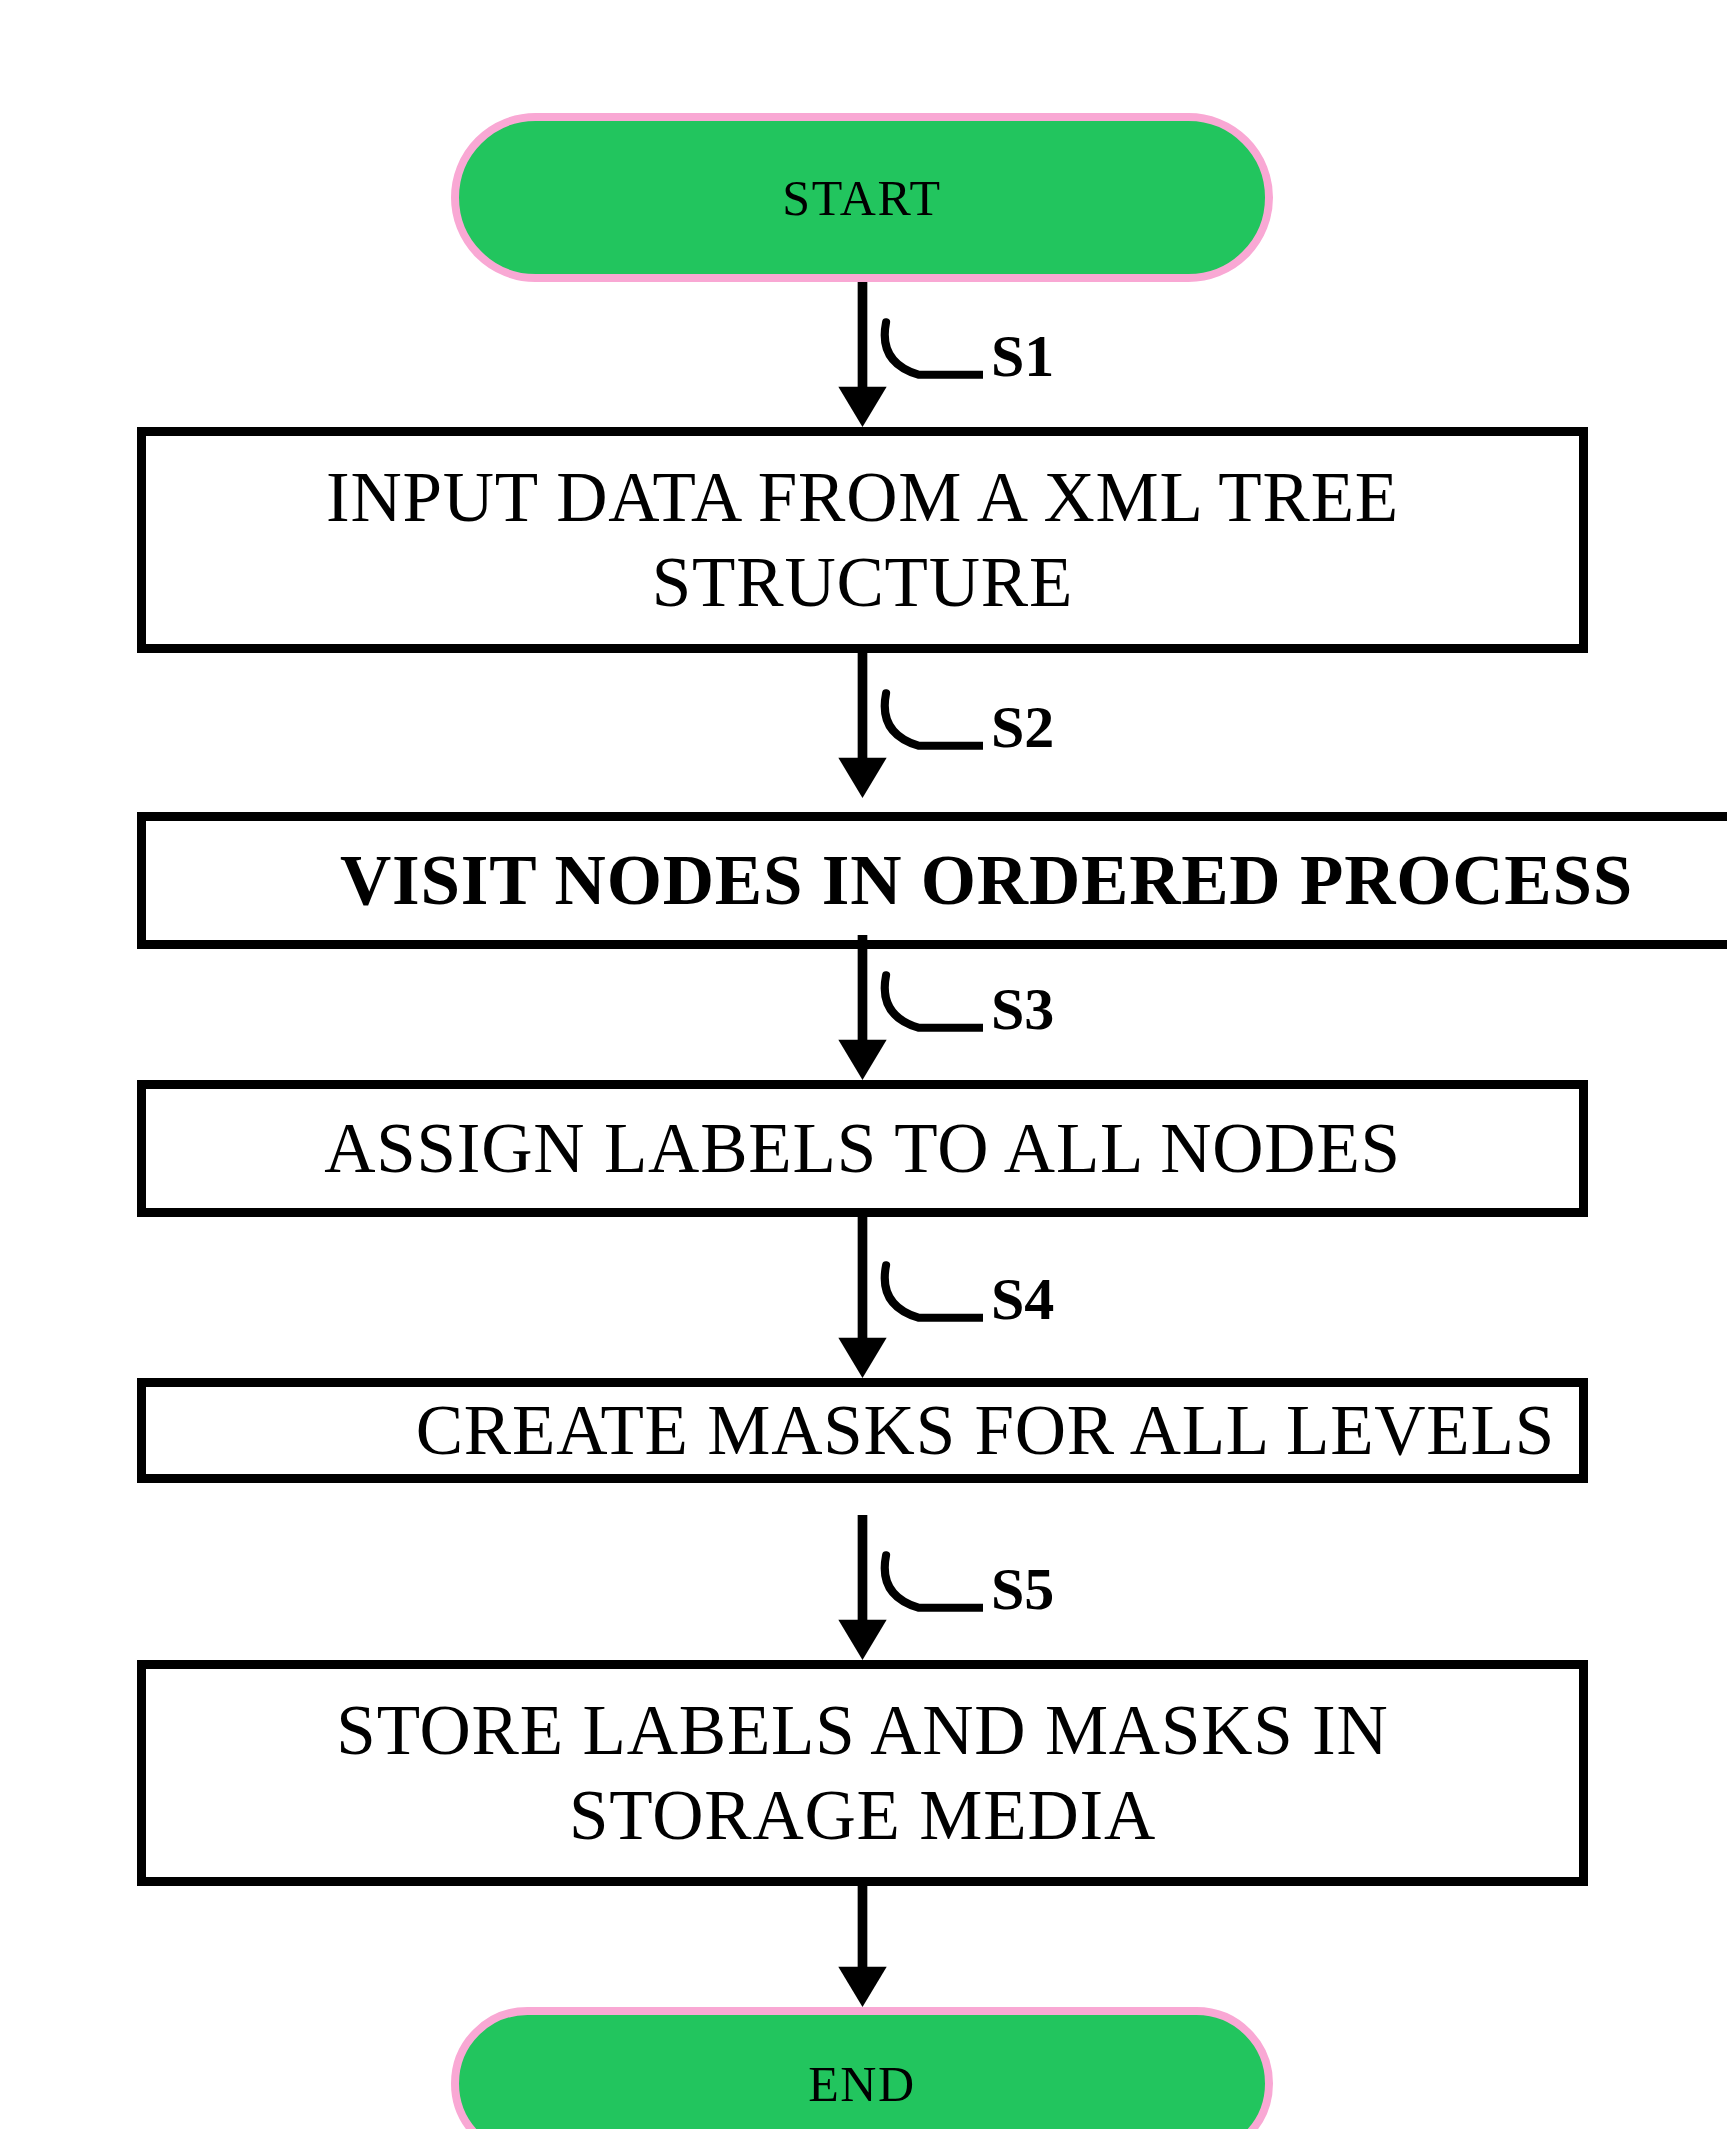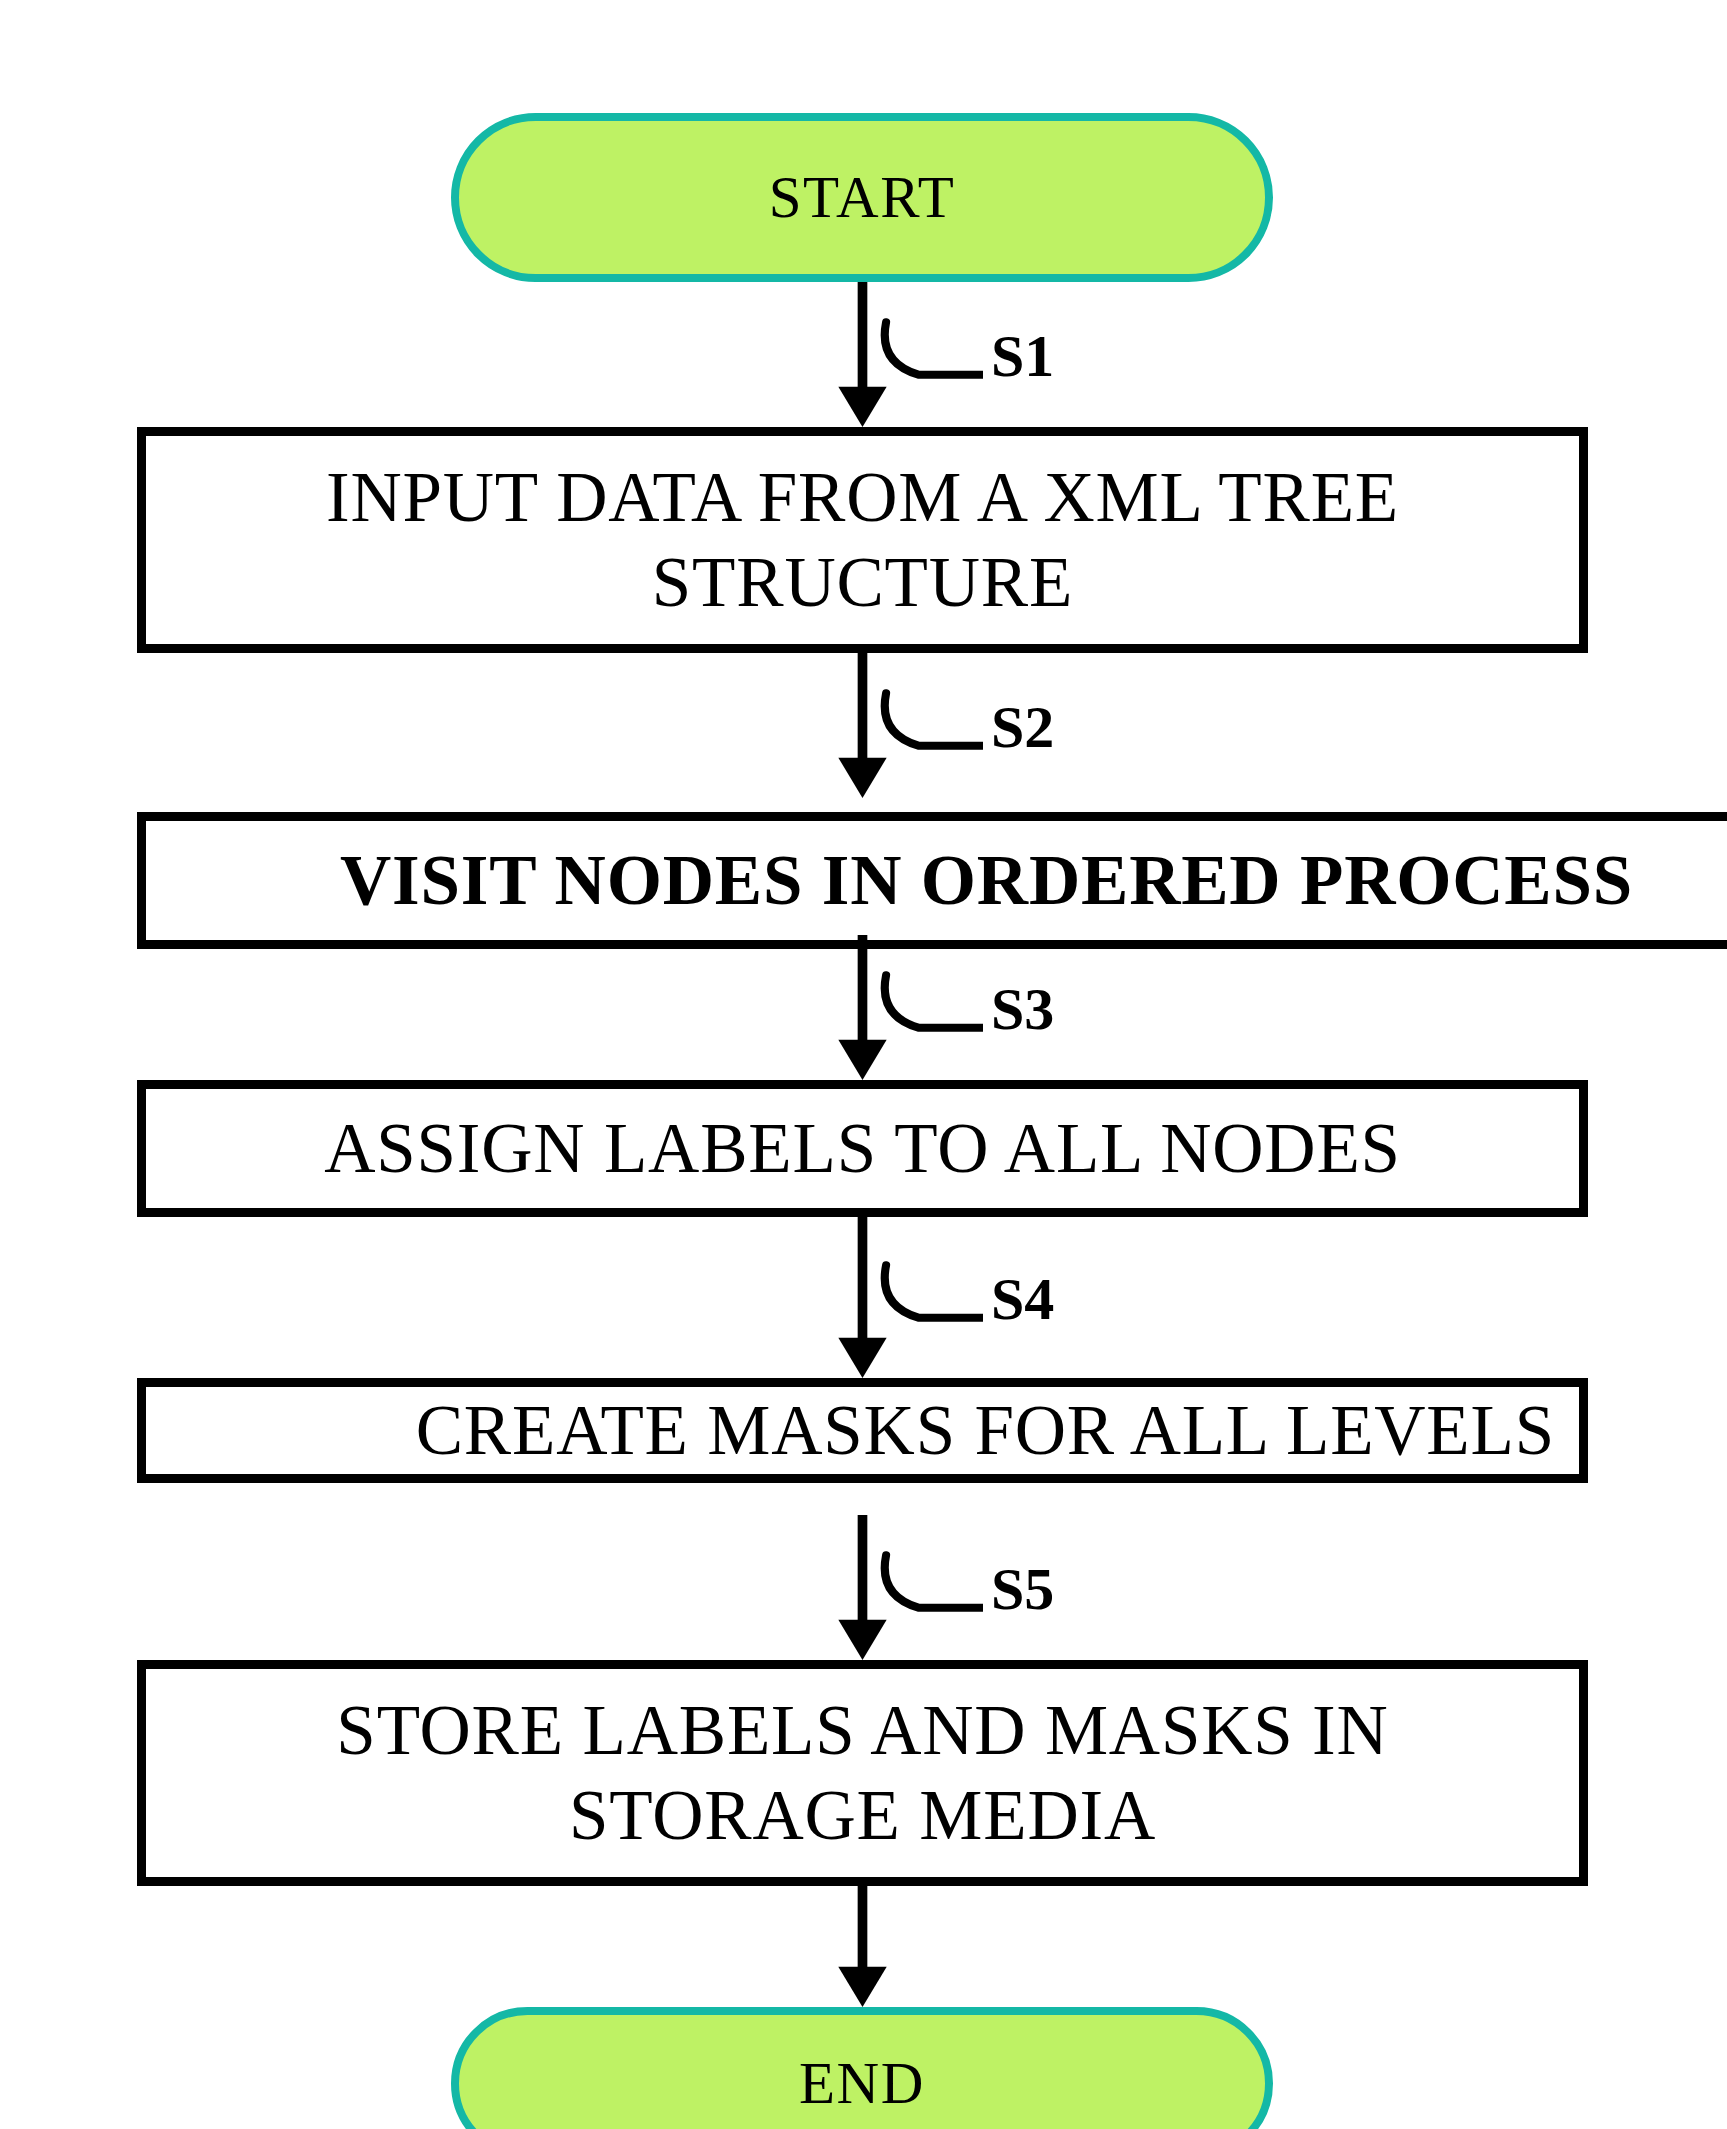--- a/index.html
+++ b/index.html
@@ -8,27 +8,27 @@
     background: #fff;
     font-family: "Times New Roman", Times, serif;
   }
   .canvas {
     position: relative;
     width: 1728px;
     height: 2129px;
   }
   .terminator {
     position: absolute;
-    border: 8px solid #14b8a6;
+    border: 8px solid #f9a8d4;
     border-radius: 97px;
-    background: #bef264;
+    background: #22c55e;
     display: flex;
     align-items: center;
     justify-content: center;
-    font-size: 59px;
+    font-size: 50px;
     letter-spacing: 1.6px;
     box-sizing: border-box;
   }
   .process {
     position: absolute;
     border: 9.7px solid #000;
     background: #fff;
     display: flex;
     align-items: center;
     justify-content: center;

